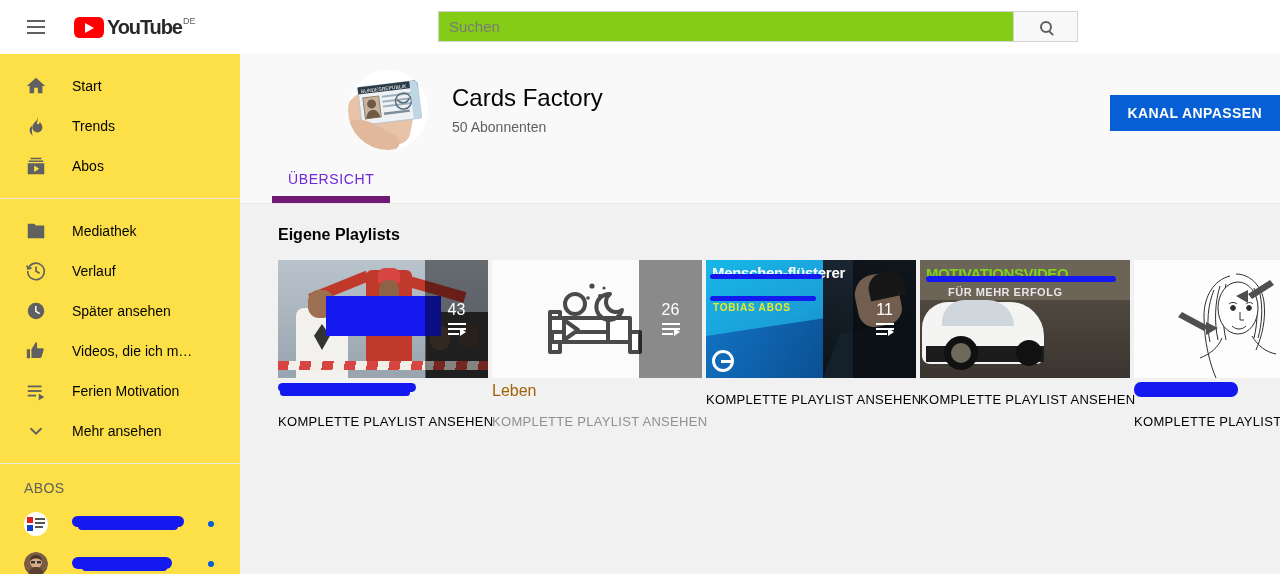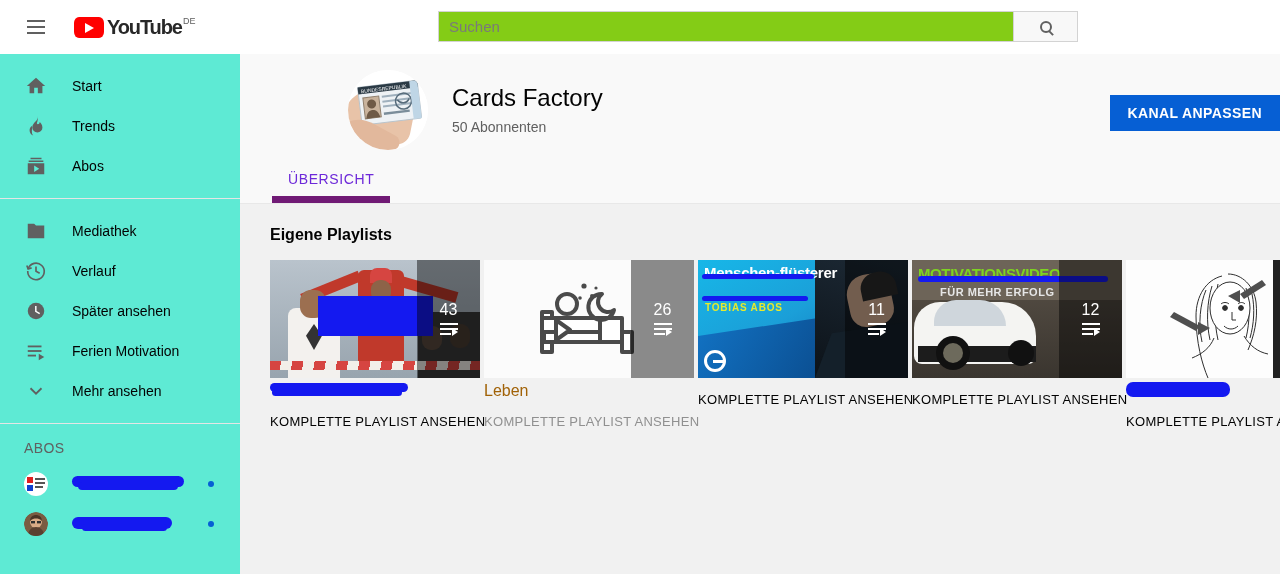--- a/index.html
+++ b/index.html
@@ -73,21 +73,21 @@
   .mag::after {
     content: ""; position: absolute; width: 2px; height: 6px;
     background: #606060; transform: rotate(-45deg);
     right: -2px; bottom: -5px;
   }
 
   
   #sidebar {
     position: absolute; top: 54px; left: 0;
     width: 240px; height: 520px;
-    background: #5eead4; overflow: hidden;
+    background: #fde047; overflow: hidden;
     z-index: 15;
   }
   .nav-section { padding: 12px 0; }
   .nav-divider { height: 1px; background: #e5e5e5; margin: 0; }
   .nav-item {
     display: flex; align-items: center; height: 40px;
     padding-left: 24px; cursor: pointer;
   }
   .nav-ico {
     width: 24px; height: 24px; flex: 0 0 24px;
@@ -157,21 +157,21 @@
   #tabs {
     position: absolute; left: 0; bottom: 0;
     display: flex; padding-left: 32px;
   }
   .tab {
     padding: 0 16px; height: 47px; line-height: 47px;
     font-size: 14px; letter-spacing: 0.6px;
     color: #6d28d9; cursor: pointer;
     border-bottom: 7px solid #701a75;
   }
-  #shelf { padding: 22px 0 0 30px; }
+  #shelf { padding: 22px 0 0 38px; }
   #shelf-title {
     font-size: 16px; color: #030303; font-weight: bold;
     margin-bottom: 16px;
   }
   #cards {
     display: flex; gap: 0px;
   }
   .card { width: 214px; flex: 0 0 214px; }
   .thumb {
     width: 210px; height: 118px; position: relative; overflow: hidden;
@@ -332,20 +332,28 @@
       <span class="nav-label">Verlauf</span>
     </div>
     <div class="nav-item">
       <span class="nav-ico">
         <svg width="22" height="22" viewBox="0 0 24 24" fill="#606060">
             <circle cx="12" cy="12" r="9"></circle>
             <path d="M12.6 6.6h-1.6v6.2l4.6 2.8.8-1.3-3.8-2.3z" fill="#fff"></path>
           </svg>
       </span>
       <span class="nav-label">Später ansehen</span>
+    </div>
+    <div class="nav-item">
+      <span class="nav-ico">
+        <svg width="22" height="22" viewBox="0 0 24 24" fill="#606060">
+            <path d="M2 10h3.5v10H2zM7 10.2l4.6-7.4c.4-.6 1.6-.4 1.6.6V9h6c.9 0 1.5.9 1.2 1.7l-2.3 7.6c-.2.7-.9 1.2-1.6 1.2H7z"></path>
+          </svg>
+      </span>
+      <span class="nav-label">Videos, die ich m…</span>
     </div>
     <div class="nav-item">
       <span class="nav-ico">
         <svg width="22" height="22" viewBox="0 0 24 24" fill="#606060">
             <rect x="3" y="6" width="15" height="2"></rect>
             <rect x="3" y="11" width="15" height="2"></rect>
             <rect x="3" y="16" width="9" height="2"></rect>
             <path d="M15 15l6 3.5-6 3.5z"></path>
           </svg>
       </span>
@@ -547,28 +555,20 @@
             <div style="position:absolute;left:2px;top:42px;width:122px;height:62px;background:#f4f4f2;border-radius:26px 34px 8px 8px;"></div>
             <div style="position:absolute;left:22px;top:40px;width:72px;height:26px;background:#cfd6dc;border-radius:22px 26px 0 0;"></div>
             <div style="position:absolute;left:6px;top:86px;width:118px;height:16px;background:#1c1c1c;"></div>
             <div style="position:absolute;left:24px;top:76px;width:34px;height:34px;background:#111;border-radius:50%;"></div>
             <div style="position:absolute;left:31px;top:83px;width:20px;height:20px;background:#6d6a5c;border-radius:50%;"></div>
             <div style="position:absolute;left:96px;top:80px;width:26px;height:26px;background:#111;border-radius:50%;"></div>
             <div class="mot-title">MOTIVATIONSVIDEO</div>
             <div class="mot-sub">FÜR MEHR ERFOLG</div>
           </div>
           <div class="scribble-line" style="left:6px;top:16px;width:190px;height:6px;"></div>
-          <div class="thumb-overlay">
-            <div class="count">12</div>
-            <div class="pl-ico">
-                <i></i>
-                <i></i>
-                <i></i>
-              </div>
-          </div>
         </div>
         <div class="card-link">KOMPLETTE PLAYLIST ANSEHEN</div>
       </div>
 
       <div class="card">
         <div class="thumb">
           <div class="art">
             <div class="line-bg"></div>
             <svg width="210" height="118" viewBox="0 0 210 118" style="position:absolute;inset:0;">
               <g stroke="#2e2e2e" stroke-width="1" fill="none">

